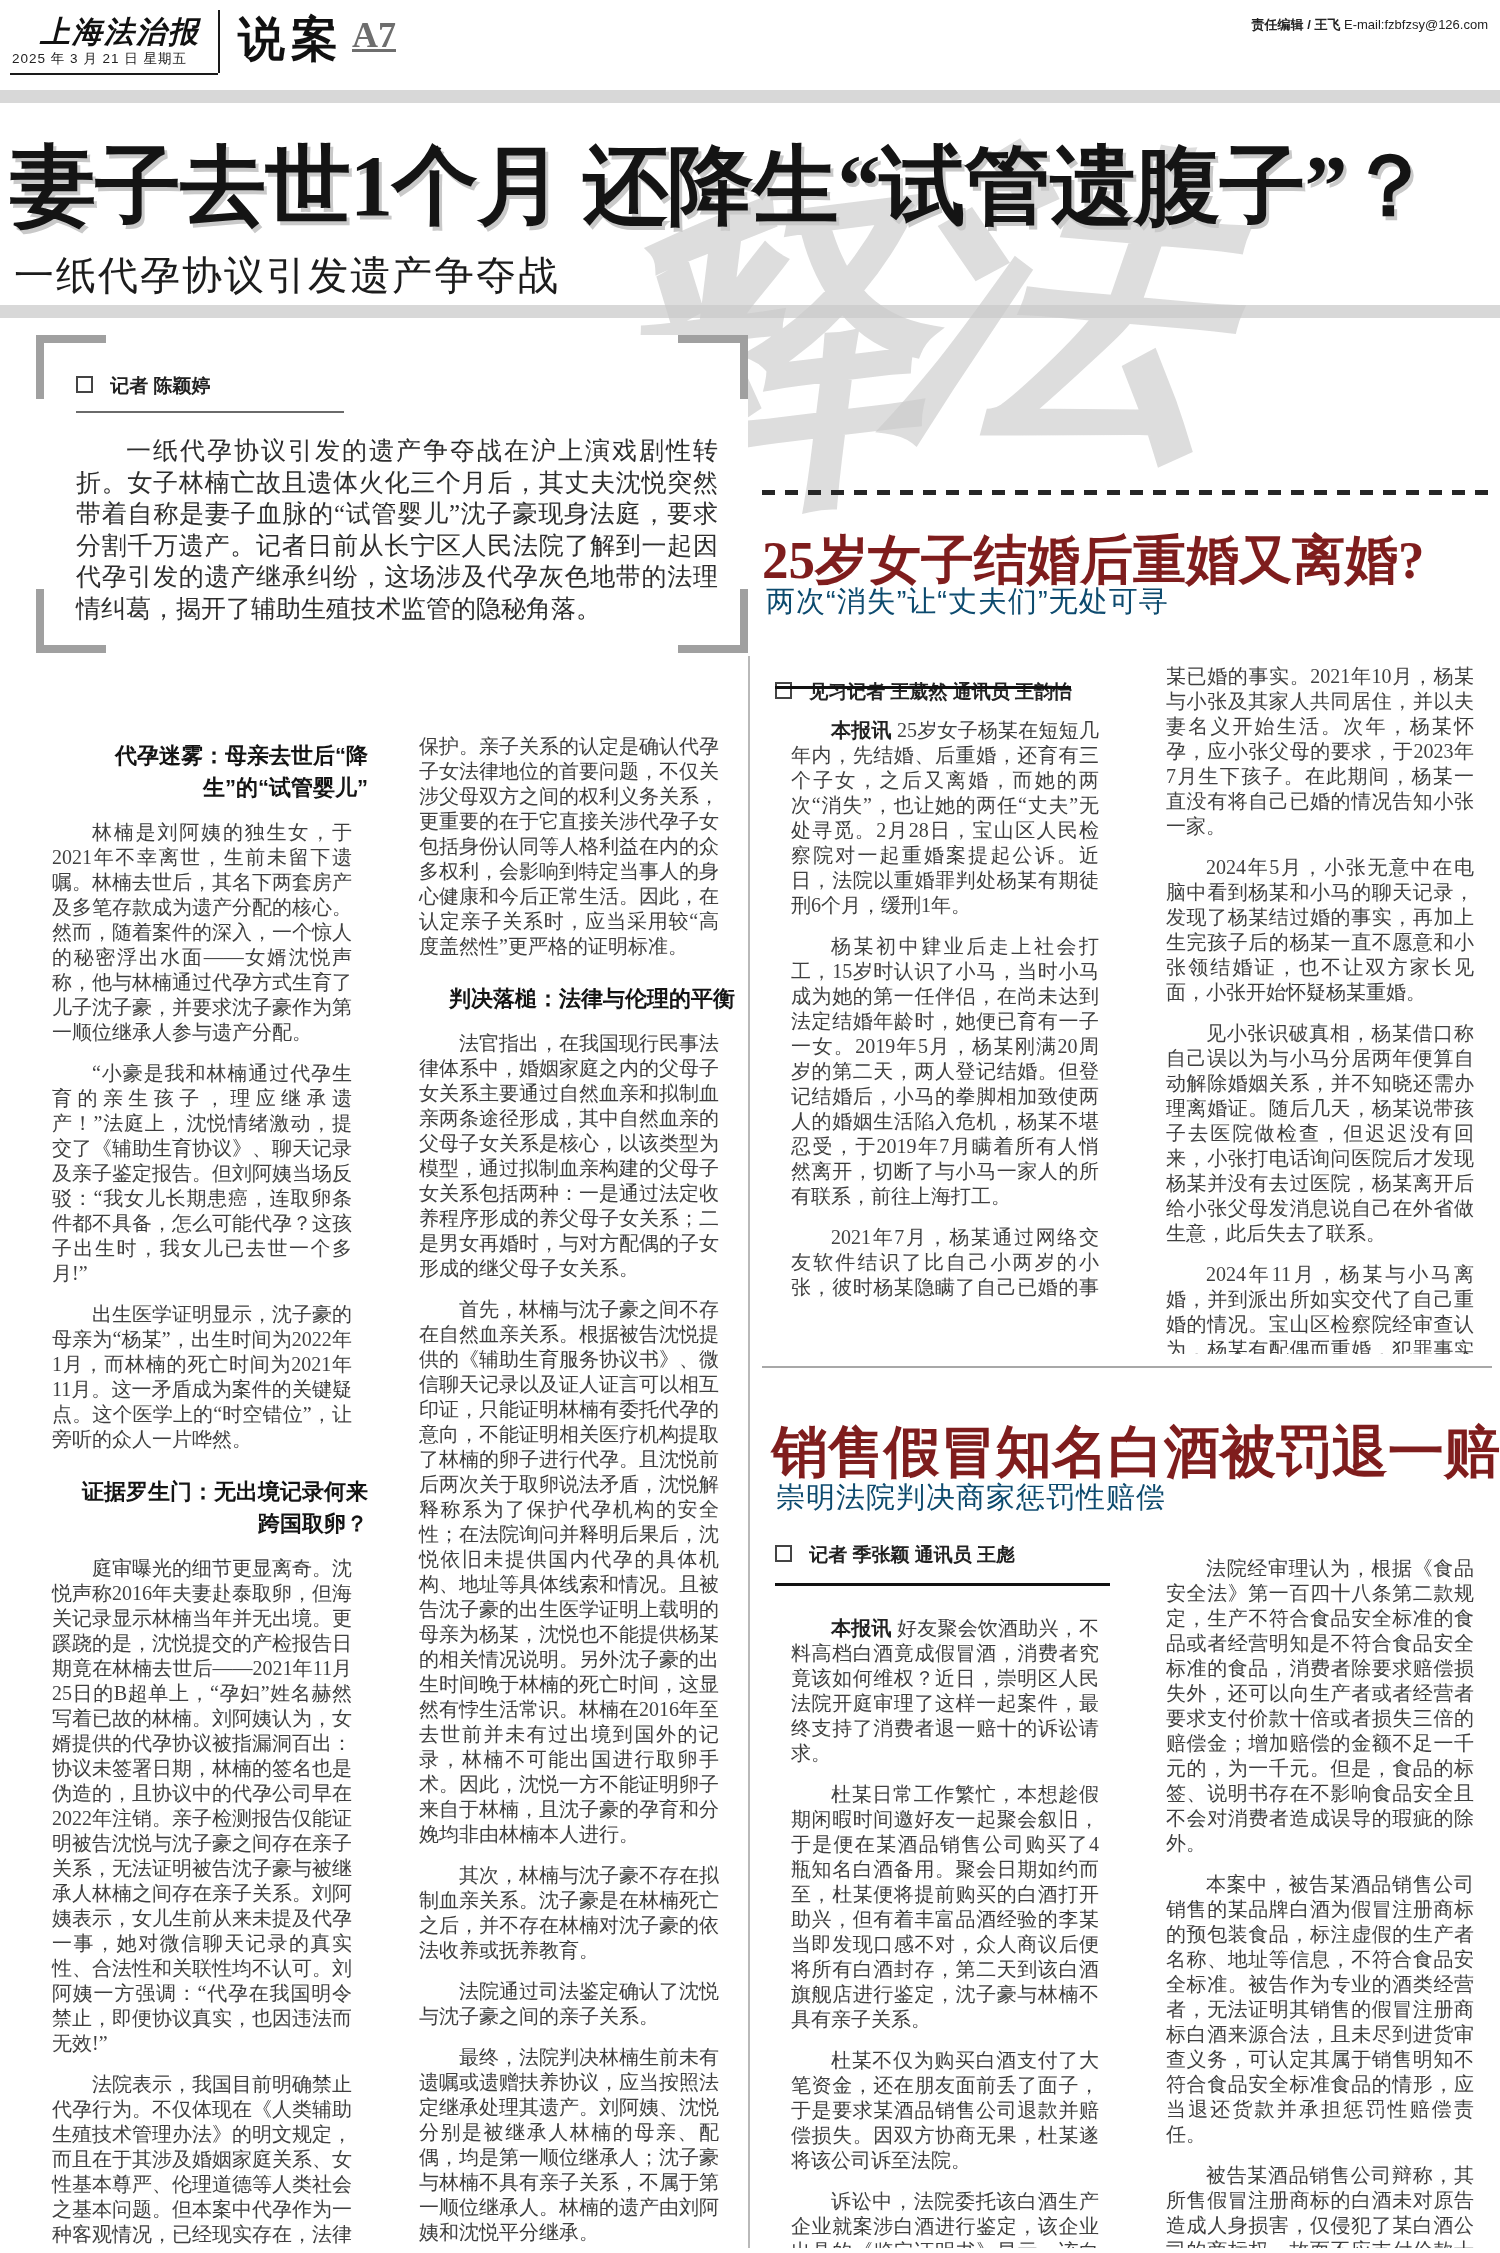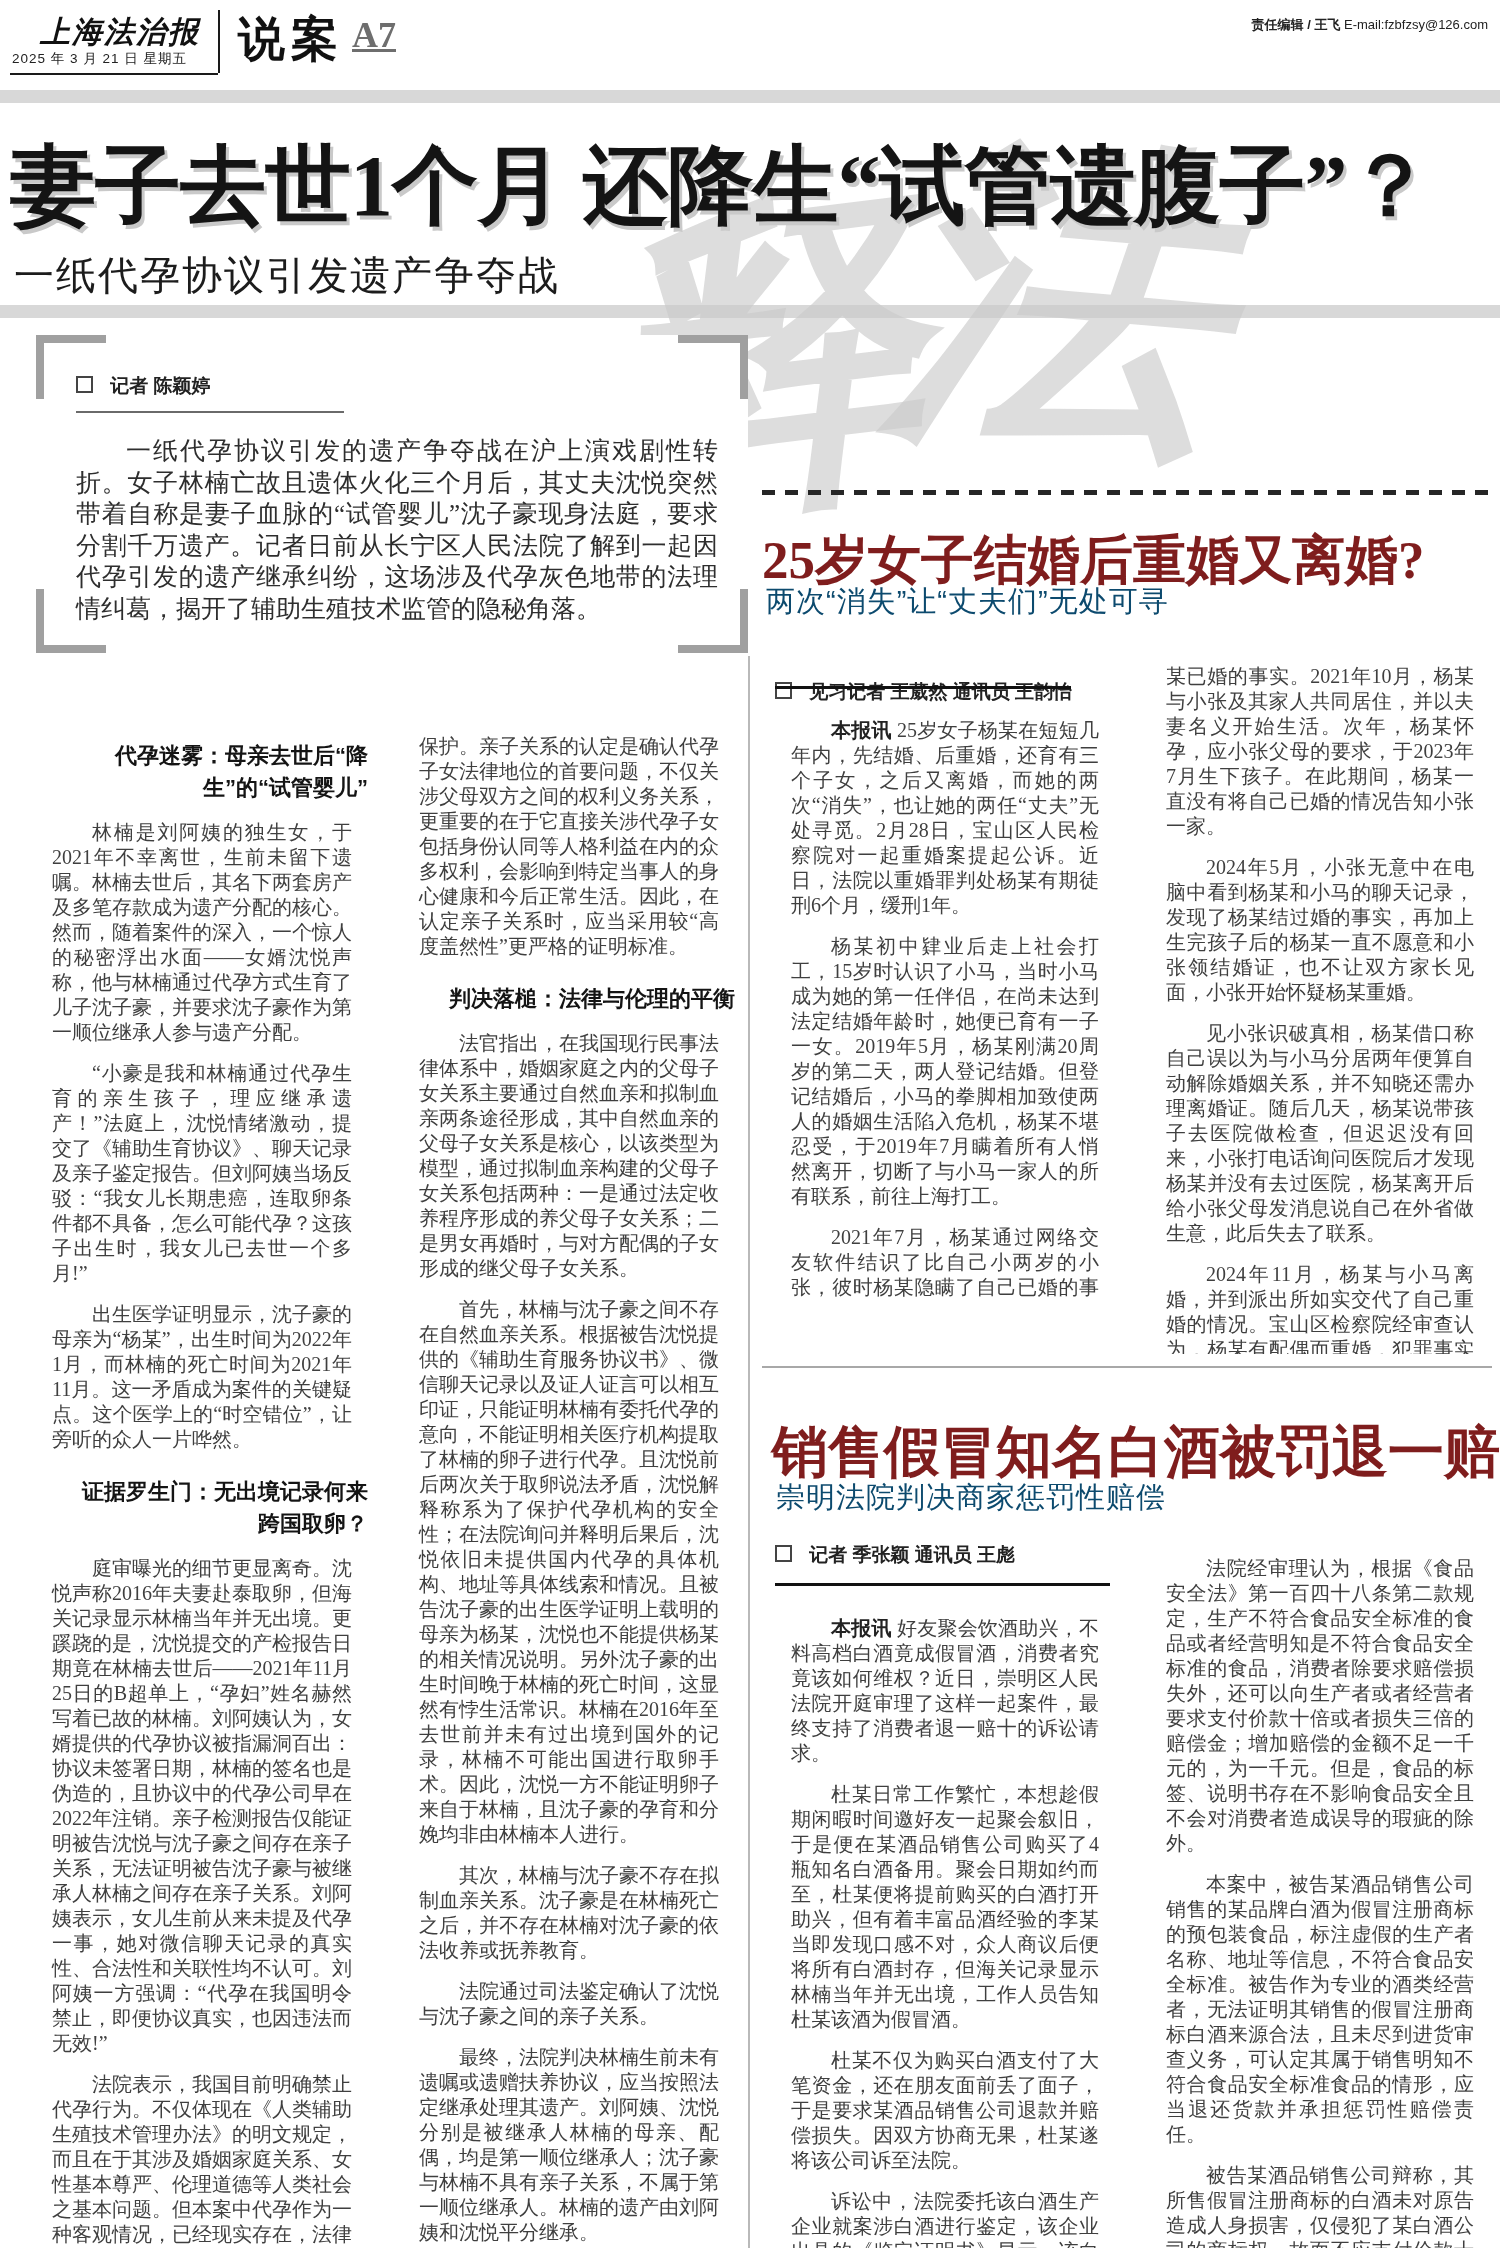--- a/index.html
+++ b/index.html
@@ -148,21 +148,21 @@
   <div class="abs st-sub sans content" style="left:776px;top:1478px;">崇明法院判决商家惩罚性赔偿</div>
 
   <div class="abs byline sans content" style="left:775px;top:1542px;">
     <span class="sq"></span>
     <span>记者 季张颖  通讯员 王彪</span>
   </div>
   <div class="abs byline-rule dark content" style="left:775px;top:1583px;width:335px;"></div>
 
   <div class="col content" style="left:775px;top:1600px;width:340px;height:648px;">
     <p class="body-p"><span class="lead">本报讯</span><span> </span><span>好友聚会饮酒助兴，不料高档白酒竟成假冒酒，消费者究竟该如何维权？近日，崇明区人民法院开庭审理了这样一起案件，最终支持了消费者退一赔十的诉讼请求。</span></p>
-    <p class="body-p">杜某日常工作繁忙，本想趁假期闲暇时间邀好友一起聚会叙旧，于是便在某酒品销售公司购买了4瓶知名白酒备用。聚会日期如约而至，杜某便将提前购买的白酒打开助兴，但有着丰富品酒经验的李某当即发现口感不对，众人商议后便将所有白酒封存，但海关记录显示林楠当年并无出境，工作人员告知杜某该酒为假冒酒。</p>
+    <p class="body-p">杜某日常工作繁忙，本想趁假期闲暇时间邀好友一起聚会叙旧，于是便在某酒品销售公司购买了4瓶知名白酒备用。聚会日期如约而至，杜某便将提前购买的白酒打开助兴，但有着丰富品酒经验的李某当即发现口感不对，众人商议后便将所有白酒封存，第二天到该白酒旗舰店进行鉴定，沈子豪与林楠不具有亲子关系。</p>
     <p class="body-p">杜某不仅为购买白酒支付了大笔资金，还在朋友面前丢了面子，于是要求某酒品销售公司退款并赔偿损失。因双方协商无果，杜某遂将该公司诉至法院。</p>
     <p class="body-p">诉讼中，法院委托该白酒生产企业就案涉白酒进行鉴定，该企业出具的《鉴定证明书》显示，该白酒并非该公司生产，属于假冒注册商标的产品。</p>
   </div>
   <div class="col content" style="left:1150px;top:1540px;width:340px;height:708px;">
     <p class="body-p">法院经审理认为，根据《食品安全法》第一百四十八条第二款规定，生产不符合食品安全标准的食品或者经营明知是不符合食品安全标准的食品，消费者除要求赔偿损失外，还可以向生产者或者经营者要求支付价款十倍或者损失三倍的赔偿金；增加赔偿的金额不足一千元的，为一千元。但是，食品的标签、说明书存在不影响食品安全且不会对消费者造成误导的瑕疵的除外。</p>
     <p class="body-p">本案中，被告某酒品销售公司销售的某品牌白酒为假冒注册商标的预包装食品，标注虚假的生产者名称、地址等信息，不符合食品安全标准。被告作为专业的酒类经营者，无法证明其销售的假冒注册商标白酒来源合法，且未尽到进货审查义务，可认定其属于销售明知不符合食品安全标准食品的情形，应当退还货款并承担惩罚性赔偿责任。</p>
     <p class="body-p">被告某酒品销售公司辩称，其所售假冒注册商标的白酒未对原告造成人身损害，仅侵犯了某白酒公司的商标权，故而不应支付价款十倍的赔偿金，该抗辩理由不成立。原告杜某作为消费者，其要求退一赔十的诉讼请求，应予支持。</p>
   </div>
 
 </div>

